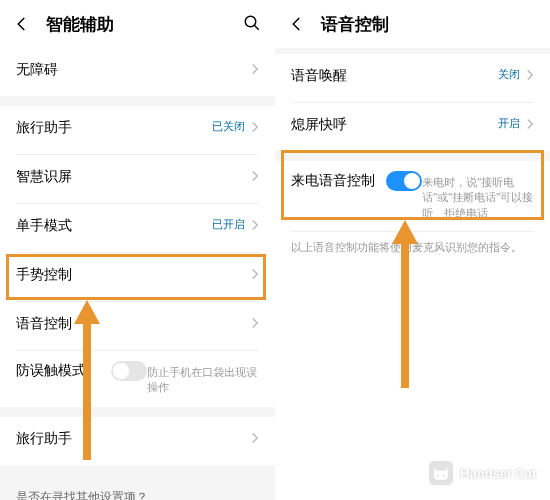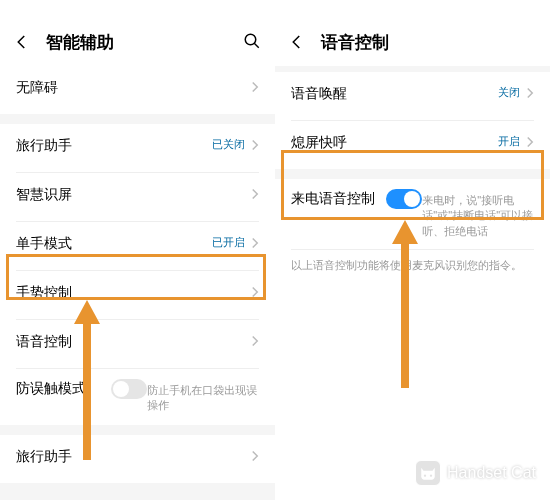--- a/index.html
+++ b/index.html
@@ -1,17 +1,17 @@
 <!DOCTYPE html>
 <html><head>
 <meta charset="utf-8">
 <style>
 * { margin: 0; padding: 0; box-sizing: border-box; }
 body { font-family: -apple-system, "PingFang SC", sans-serif; background: #fff; width: 550px; height: 500px; position: relative; overflow: hidden; }
-.screens { display: flex; width: 550px; height: 396px; margin-top: 18px; }
+.screens { display: flex; width: 550px; height: 396px; }
 .screen { width: 275px; height: 500px; background: #fff; position: relative; overflow: hidden; }
 .header { display: flex; align-items: center; height: 48px; padding: 0 12px; }
 .back-icon { width: 20px; height: 20px; display: flex; align-items: center; justify-content: center; }
 .back-icon svg { width: 18px; height: 18px; stroke: #000; stroke-width: 2; fill: none; }
 .title { font-size: 17px; font-weight: 600; color: #000; margin-left: 14px; flex: 1; }
 .search-icon { width: 20px; height: 20px; }
 .search-icon svg { width: 18px; height: 18px; stroke: #000; stroke-width: 2; fill: none; }
 .row { display: flex; padding: 13px 16px; min-height: 48px; position: relative; }
 .row.tall { min-height: 56px; align-items: flex-start; padding-top: 10px; padding-bottom: 10px; flex-direction: row; }
 .row-label { font-size: 14px; color: #000; flex: 1; }
@@ -33,21 +33,21 @@
 .highlight-box { position: absolute; border: 3px solid #e8942f; pointer-events: none; }
 .hl1 { left: 6px; top: 254px; width: 260px; height: 46px; }
 .hl2 { left: 281px; top: 150px; width: 263px; height: 70px; }
 .arrow { position: absolute; pointer-events: none; }
 .arrow svg { fill: #e8942f; }
 .arrow1 { left: 72px; top: 300px; width: 30px; height: 160px; }
 .arrow2 { left: 390px; top: 220px; width: 30px; height: 168px; }
 .watermark { position: absolute; right: 14px; bottom: 14px; display: flex; align-items: center; gap: 6px; opacity: 0.75; }
 .watermark-icon { width: 26px; height: 26px; border: 1.5px solid #fff; border-radius: 6px; display: flex; align-items: center; justify-content: center; background: rgba(0,0,0,0.15); }
 .watermark-icon svg { width: 18px; height: 14px; fill: #fff; }
-.watermark-text { color: #fff; font-size: 16px; font-weight: 400; text-shadow: 0 0 3px rgba(0,0,0,0.4); }
+.watermark-text { color: #fff; font-size: 13px; font-weight: 700; text-shadow: 0 0 3px rgba(0,0,0,0.4); }
 .row-toggle-line { display: flex; align-items: center; width: 100%; }
 .row-toggle-line .row-label { flex: 1; }
 </style>
 </head>
 <body>
 
 <div class="screens">
 
   <div class="screen">
     <div class="header">

